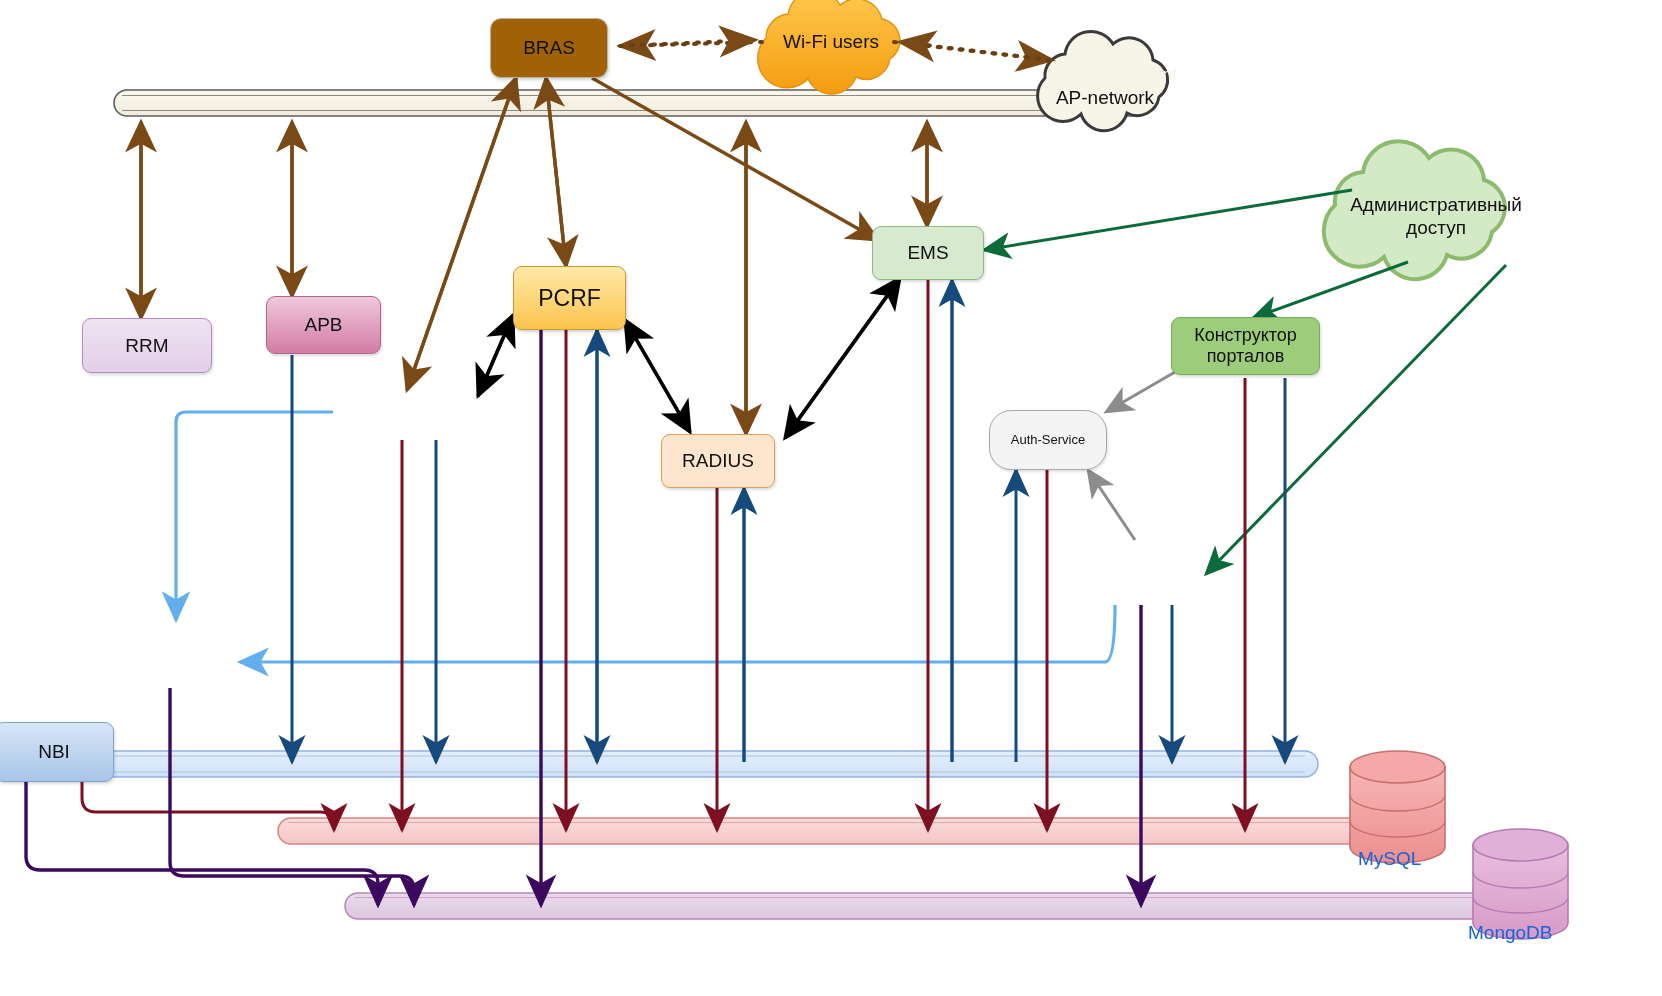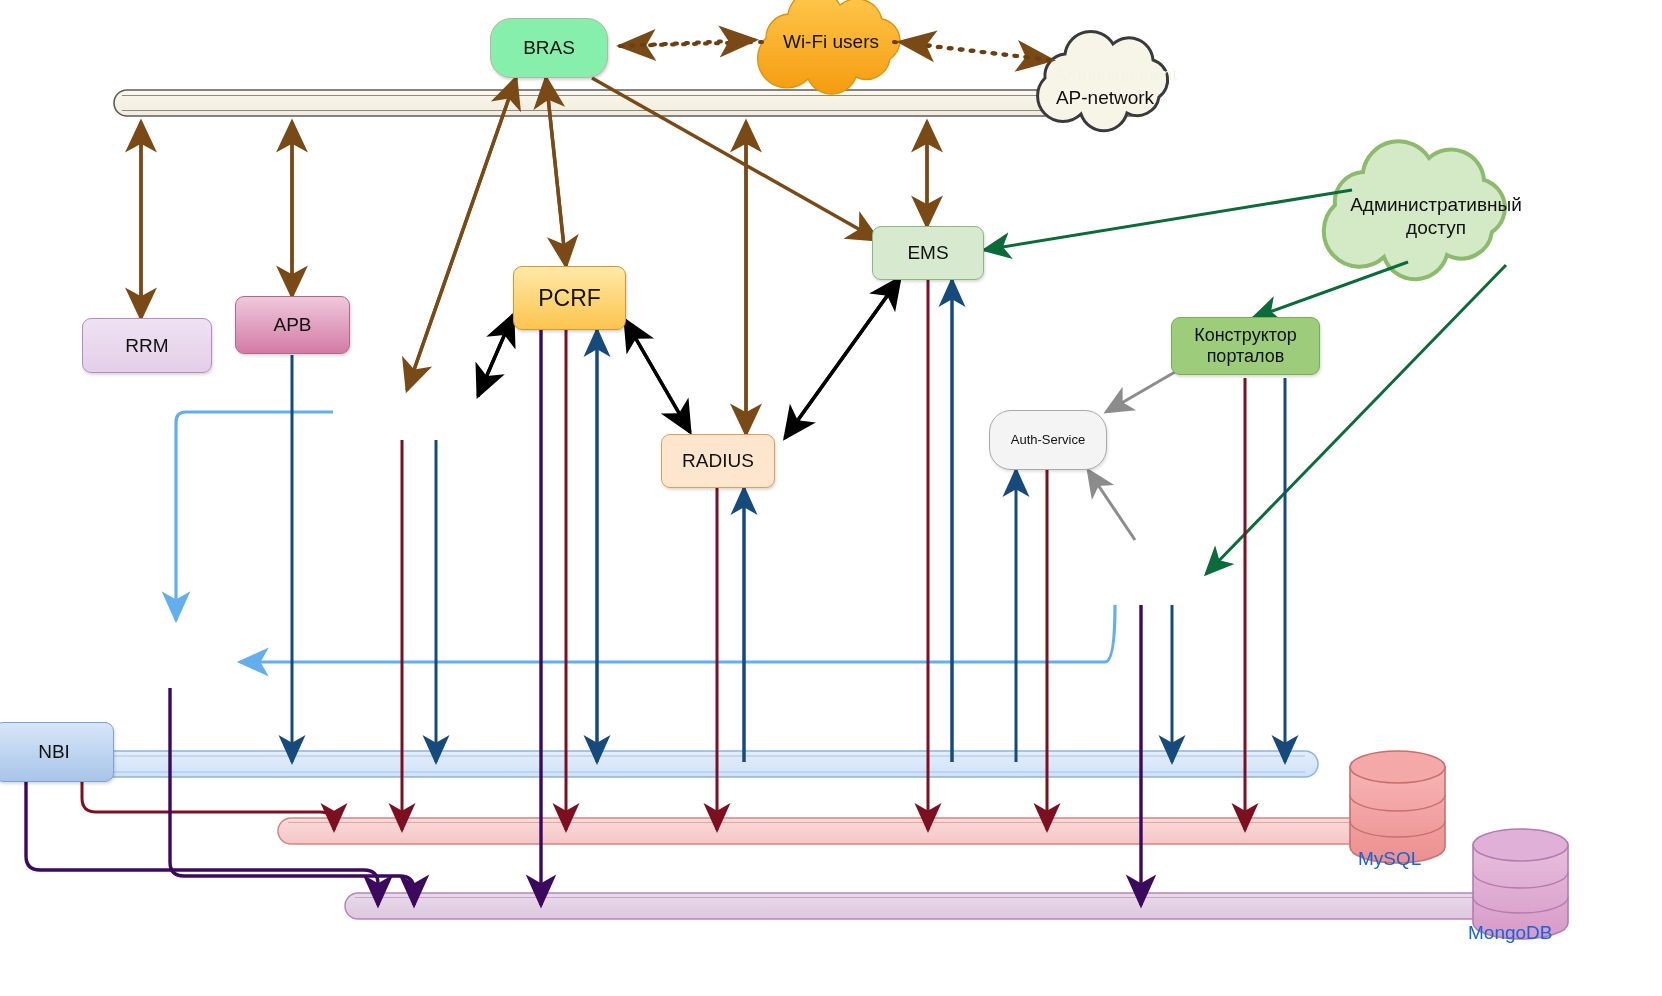--- a/index.html
+++ b/index.html
@@ -5,26 +5,26 @@
   html,body{margin:0;padding:0;background:#ffffff;}
   body{font-family:"Liberation Sans", sans-serif;}
   #canvas{position:relative;width:1662px;height:996px;overflow:hidden;background:#fff;}
   svg#wires{position:absolute;left:0;top:0;width:1662px;height:996px;}
 
   .node{position:absolute;box-sizing:border-box;display:flex;align-items:center;justify-content:center;
         text-align:center;line-height:1.15;color:#111;border-radius:9px;}
   .node span{display:block;white-space:pre-line;}
 
   
-  .n-bras{background:#86efac;border:1.6px solid #b9b5a6;border-radius:21px;font-size:19px;
+  .n-bras{background:#a16207;border:1.6px solid #b9b5a6;border-radius:11px;font-size:19px;
           box-shadow:1px 2px 3px rgba(0,0,0,.18);}
   .n-rrm{background:linear-gradient(#efe2f2,#e3cfe8);border:1.6px solid #b38cc4;font-size:19px;
          box-shadow:1px 2px 3px rgba(0,0,0,.15);}
   .n-apb{background:linear-gradient(#efc8dc,#d37ba5);border:1.6px solid #b4658c;font-size:19px;
-         box-shadow:1px 2px 3px rgba(0,0,0,.15);}
+         box-shadow:1px 2px 3px rgba(0,0,0,.15);margin-left:31px;}
   .n-cp{background:#fcfa7d;border:1.6px solid #b8b04a;font-size:19px;
         box-shadow:1px 2px 3px rgba(0,0,0,.18);}
   .n-pcrf{background:linear-gradient(#ffe9a8,#fcc44e);border:1.6px solid #cd9a2b;font-size:23px;
           box-shadow:1px 2px 3px rgba(0,0,0,.18);}
   .n-radius{background:#fde6cd;border:1.6px solid #e0a05a;font-size:19px;
             box-shadow:1px 2px 3px rgba(0,0,0,.15);}
   .n-ems{background:#d7ead0;border:1.6px solid #8fb87f;font-size:19px;
          box-shadow:1px 2px 3px rgba(0,0,0,.15);}
   .n-konstr{background:#9dcc7a;border:1.6px solid #79ac56;font-size:18px;
             box-shadow:1px 2px 3px rgba(0,0,0,.15);}

